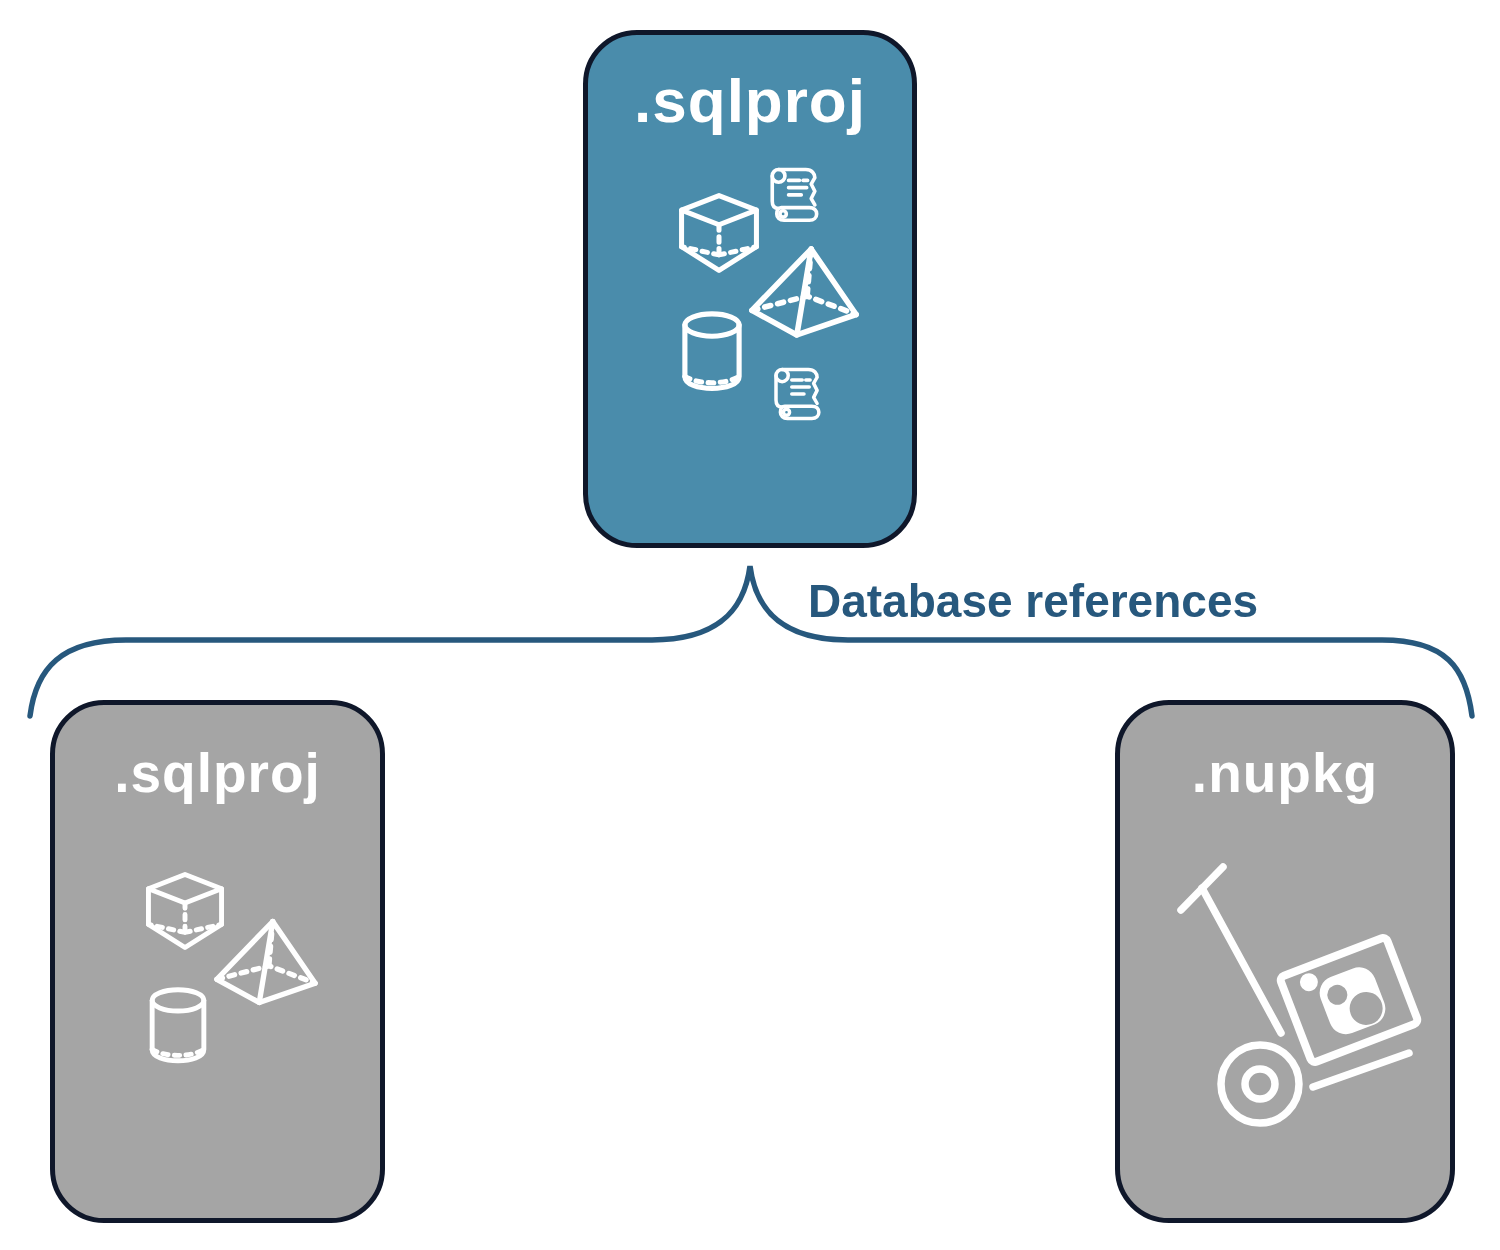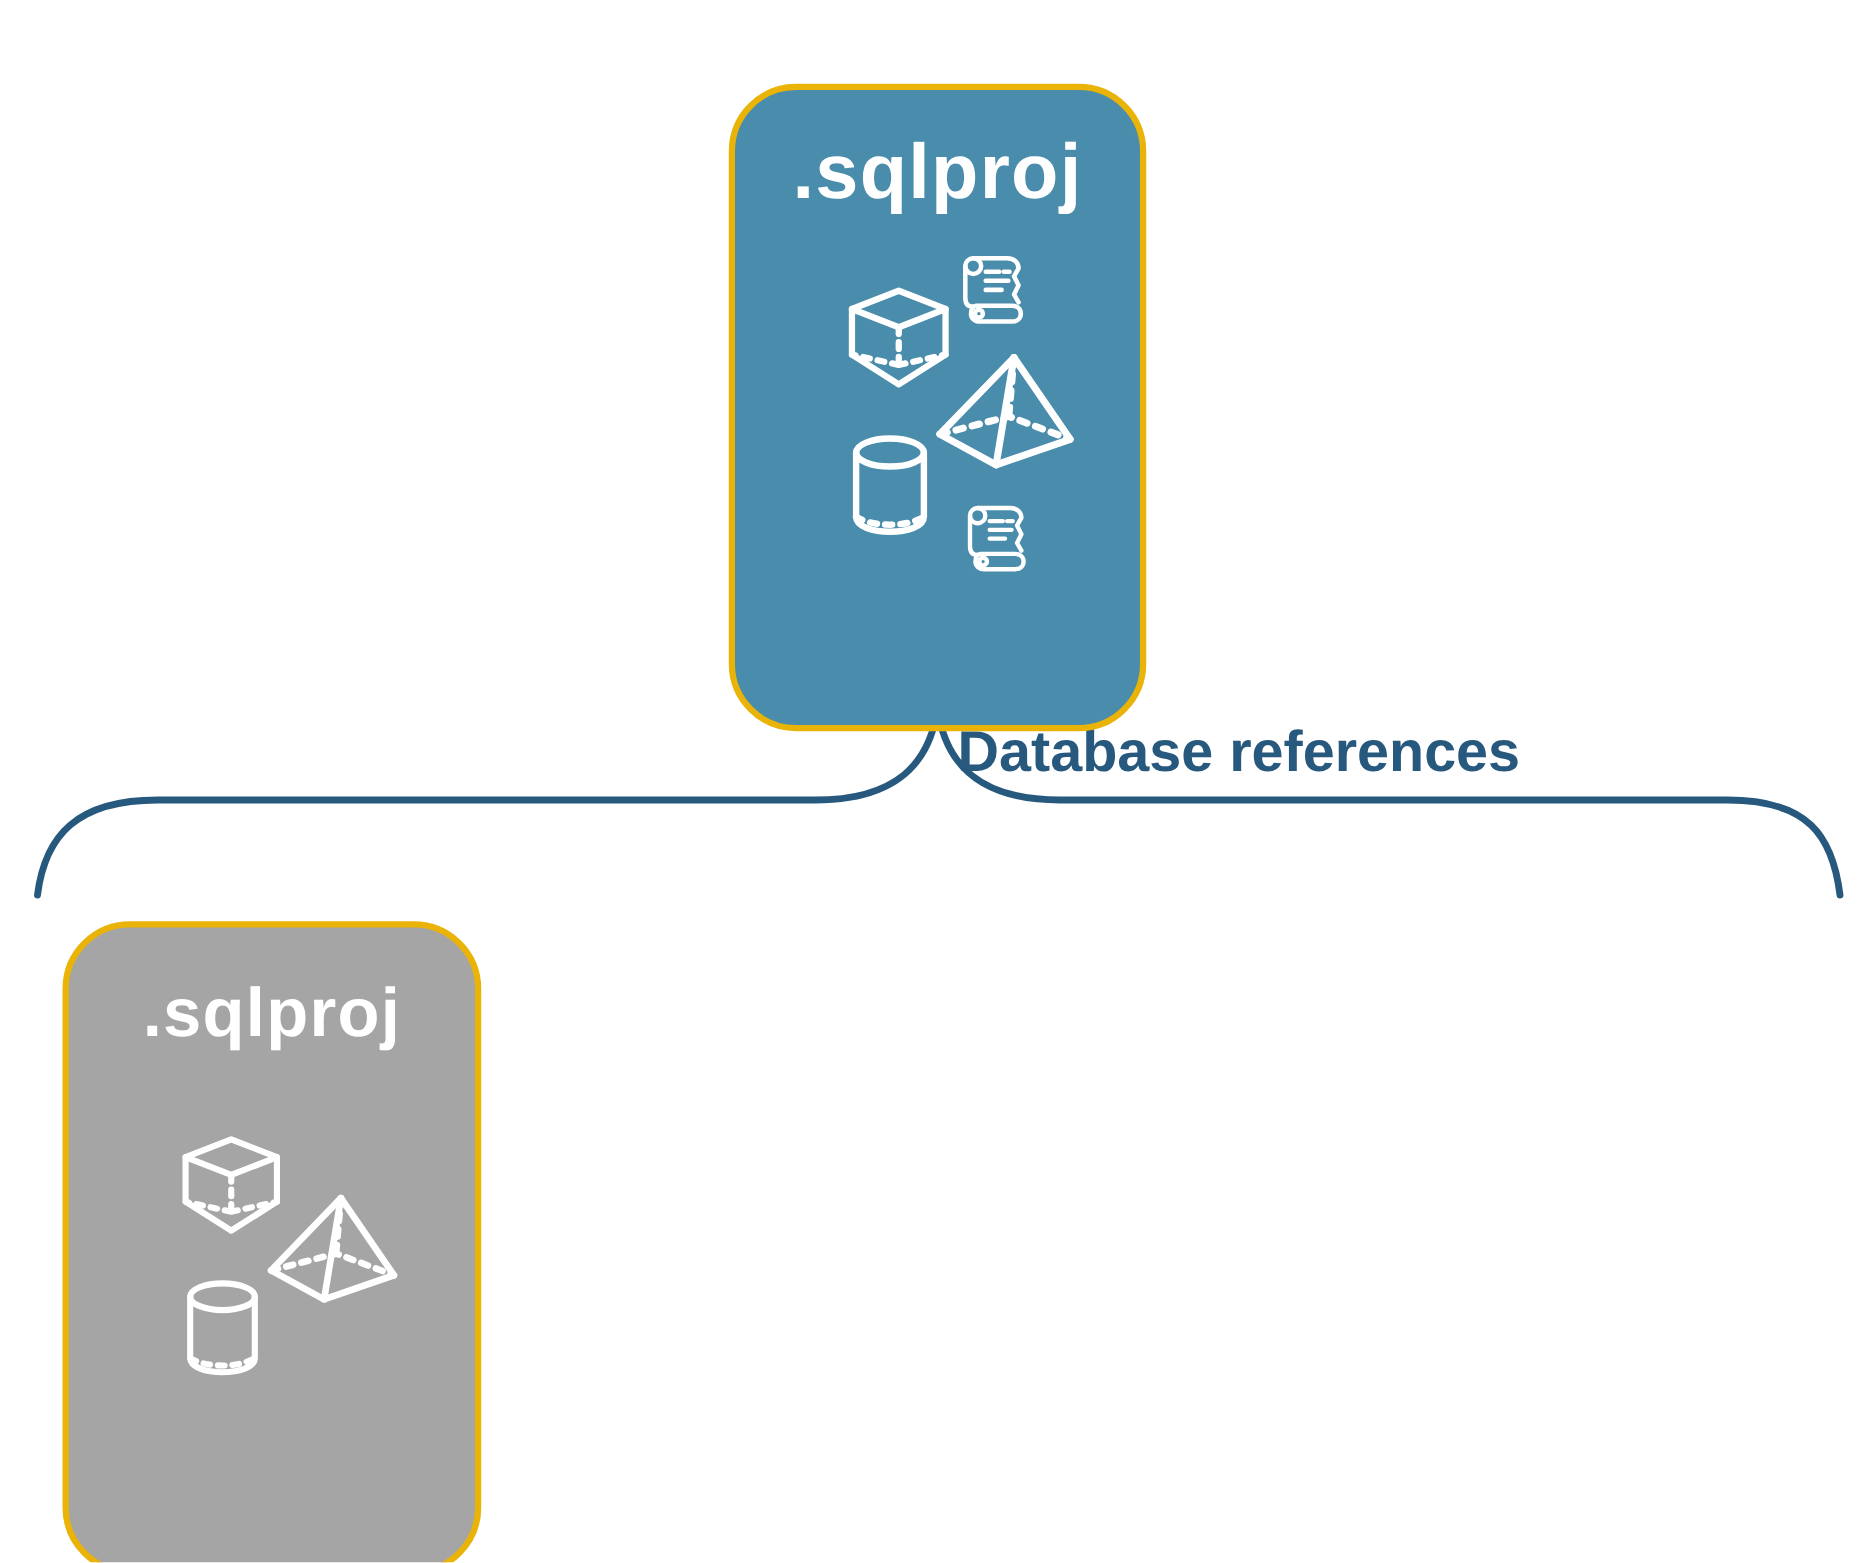--- a/index.html
+++ b/index.html
@@ -2,23 +2,22 @@
 <html><head>
 <meta charset="utf-8">
 <style>
   html,body { margin:0; padding:0; background:#ffffff; }
   body { width:1500px; height:1250px; font-family:"Liberation Sans", sans-serif; }
   .stage { position:relative; width:1500px; height:1250px; background:#ffffff; overflow:hidden; }
 
   .card {
     position:absolute;
     box-sizing:border-box;
-    border:5px solid #eab308;
+    border:5px solid #0f172a;
     border-radius:54px;
-    margin-top:37px;
   }
   .card.teal { background:#4a8cab; }
   .card.gray { background:#a5a5a5; }
 
   .card-title {
     text-align:center;
     color:#ffffff;
     font-weight:bold;
     letter-spacing:1px;
     line-height:1.1;
@@ -26,21 +25,21 @@
   .parent-title { font-size:62px; margin-top:32px; }
   .child-title  { font-size:55px; margin-top:38px; }
 
   .icon { position:absolute; }
   .icon svg { display:block; width:100%; height:100%; }
 
   .connector-svg { position:absolute; left:0; top:0; width:1500px; height:1250px; pointer-events:none; }
 
   .connector-label {
     position:absolute;
-    left:766px;
+    left:808px;
     top:574px;
     width:460px;
     font-size:46px;
     font-weight:bold;
     color:#27587d;
     white-space:nowrap;
   }
 
   
   .wire  { stroke:#ffffff; fill:none; stroke-linecap:round; stroke-linejoin:round; }
@@ -148,14 +147,38 @@
         <g class="wire" stroke-width="5.5">
           <ellipse cx="35" cy="15" rx="29" ry="12"></ellipse>
           <path d="M6 15 L6 70 C6 87 64 87 64 70 L64 15"></path>
           <path d="M6 70 C20 79 50 79 64 70" stroke-dasharray="6 7"></path>
         </g>
       </svg>
     </div>
   </div>
 
 
+  <div class="card gray" style="left:1115px; top:700px; width:340px; height:523px;">
+    <div class="card-title child-title">.nupkg</div>
+
+    <div class="icon" style="left:53px; top:155px; width:260px; height:285px;">
+      <svg viewBox="0 0 260 285">
+
+        <g class="wire" stroke-width="7.5">
+          <path d="M8 50 L50 7"></path>
+          <path d="M29 28 L108 173"></path>
+          <circle cx="87" cy="224" r="39"></circle>
+          <circle cx="87" cy="224" r="15"></circle>
+          <path d="M140 227 L236 193"></path>
+        </g>
+
+        <g transform="translate(176 140) rotate(-21)">
+          <rect x="-57" y="-46" width="114" height="92" rx="5" class="wire" stroke-width="8"></rect>
+          <rect x="-26" y="-28" width="58" height="60" rx="17" fill="#ffffff"></rect>
+          <circle cx="-9" cy="-9" r="10" fill="#a5a5a5"></circle>
+          <circle cx="13" cy="14" r="16.5" fill="#a5a5a5"></circle>
+          <circle cx="-31" cy="-31" r="9" fill="#ffffff"></circle>
+        </g>
+      </svg>
+    </div>
+  </div>
 
 </div>
 
 </body></html>

